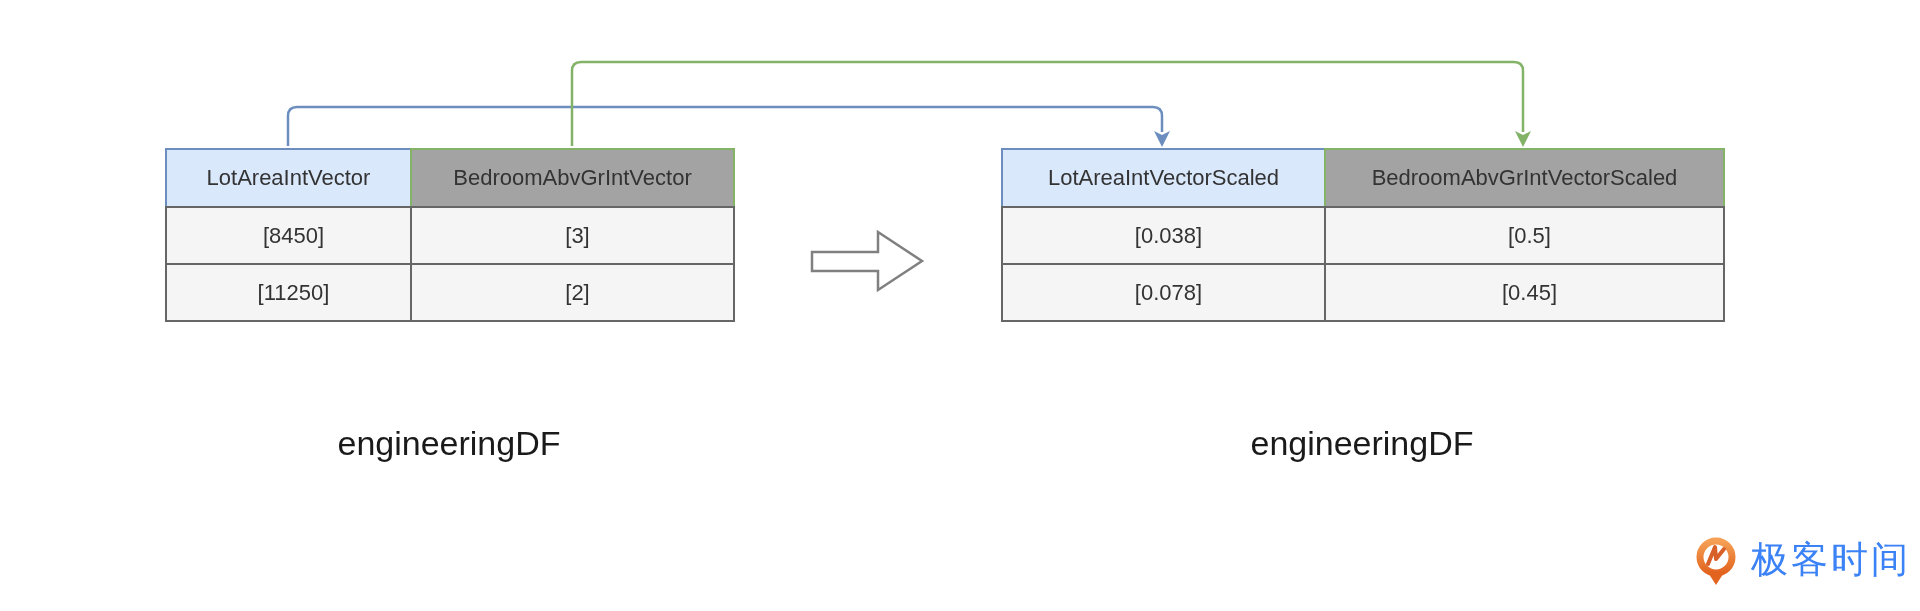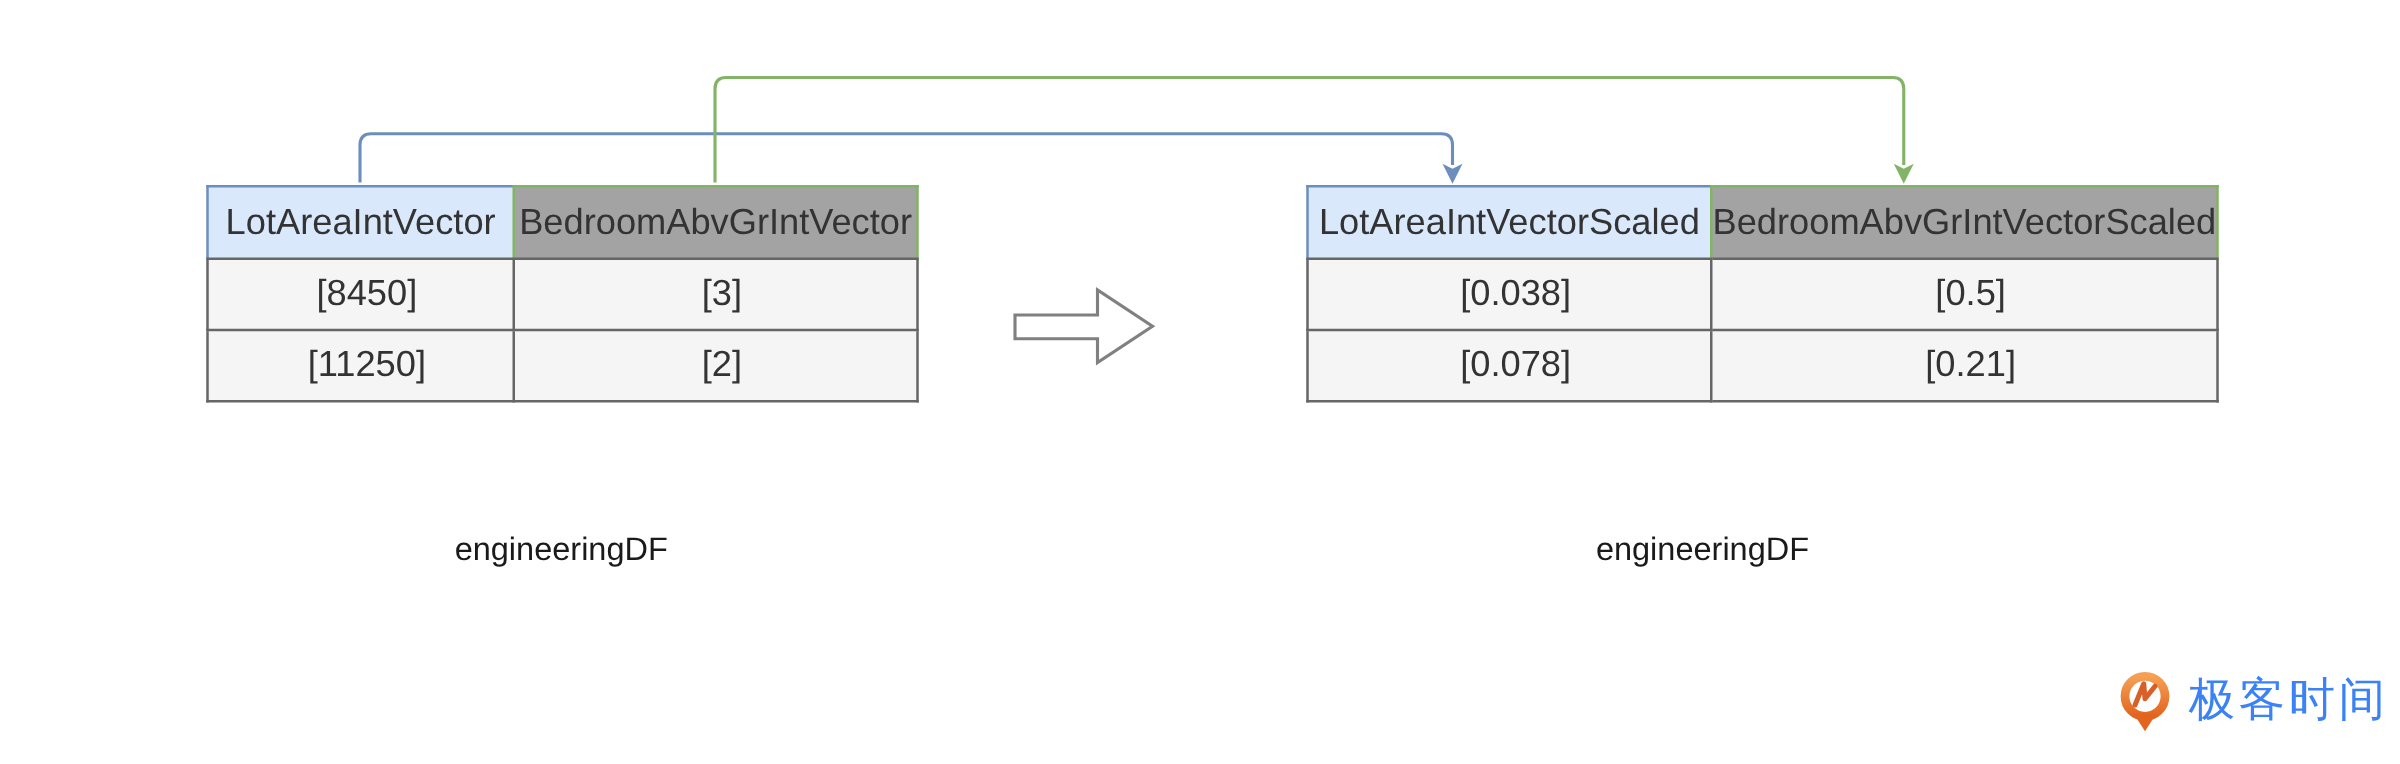--- a/index.html
+++ b/index.html
@@ -11,21 +11,21 @@
   #canvas { position: absolute; left: 0; top: 0; width: 1920px; height: 611px; background: #ffffff; }
 
   
   #overlay { position: absolute; left: 0; top: 0; width: 1920px; height: 611px; pointer-events: none; }
 
   
   table.df-table {
     position: absolute;
     border-collapse: collapse;
     table-layout: fixed;
-    font-size: 29px;
+    font-size: 22px;
     color: #333333;
   }
   table.df-table th {
     font-weight: 400;
     height: 58px;
     text-align: center;
     vertical-align: middle;
     border: 2px solid;
   }
   table.df-table th.hdr-blue  { background: #dae8fc; border-color: #6c8ebf; border-bottom-color: #666666; }
@@ -33,28 +33,28 @@
   table.df-table th.hdr-blue.left-of-green { border-right-color: #82b366; }
   table.df-table td {
     background: #f5f5f5;
     border: 2px solid #666666;
     height: 57px;
     text-align: center;
     vertical-align: middle;
     padding-left: 10px;
   }
   #left-table  { left: 165px;  top: 148px; }
-  #right-table { left: 1001px; top: 148px; margin-left: 44px; }
+  #right-table { left: 1001px; top: 148px; }
 
   
   .df-caption {
     position: absolute;
     top: 424px;
     text-align: center;
-    font-size: 26px;
+    font-size: 34px;
     color: #1a1a1a;
   }
   #left-caption  { left: 165px;  width: 568px; }
   #right-caption { left: 1001px; width: 722px; }
 
   
   #logo {
     position: absolute;
     left: 1692px; top: 534px;
     display: flex; align-items: center;
@@ -133,21 +133,21 @@
         <th class="hdr-green">BedroomAbvGrIntVectorScaled</th>
       </tr>
     </thead>
     <tbody>
       <tr>
         <td>[0.038]</td>
         <td>[0.5]</td>
       </tr>
       <tr>
         <td>[0.078]</td>
-        <td>[0.21]</td>
+        <td>[0.45]</td>
       </tr>
     </tbody>
   </table>
 
   <div id="left-caption" class="df-caption">engineeringDF</div>
   <div id="right-caption" class="df-caption">engineeringDF</div>
 
   <div id="logo">
     <span style="width:48px; height:52px; display:inline-block;"></span>
     <span id="logo-text">极客时间</span>

